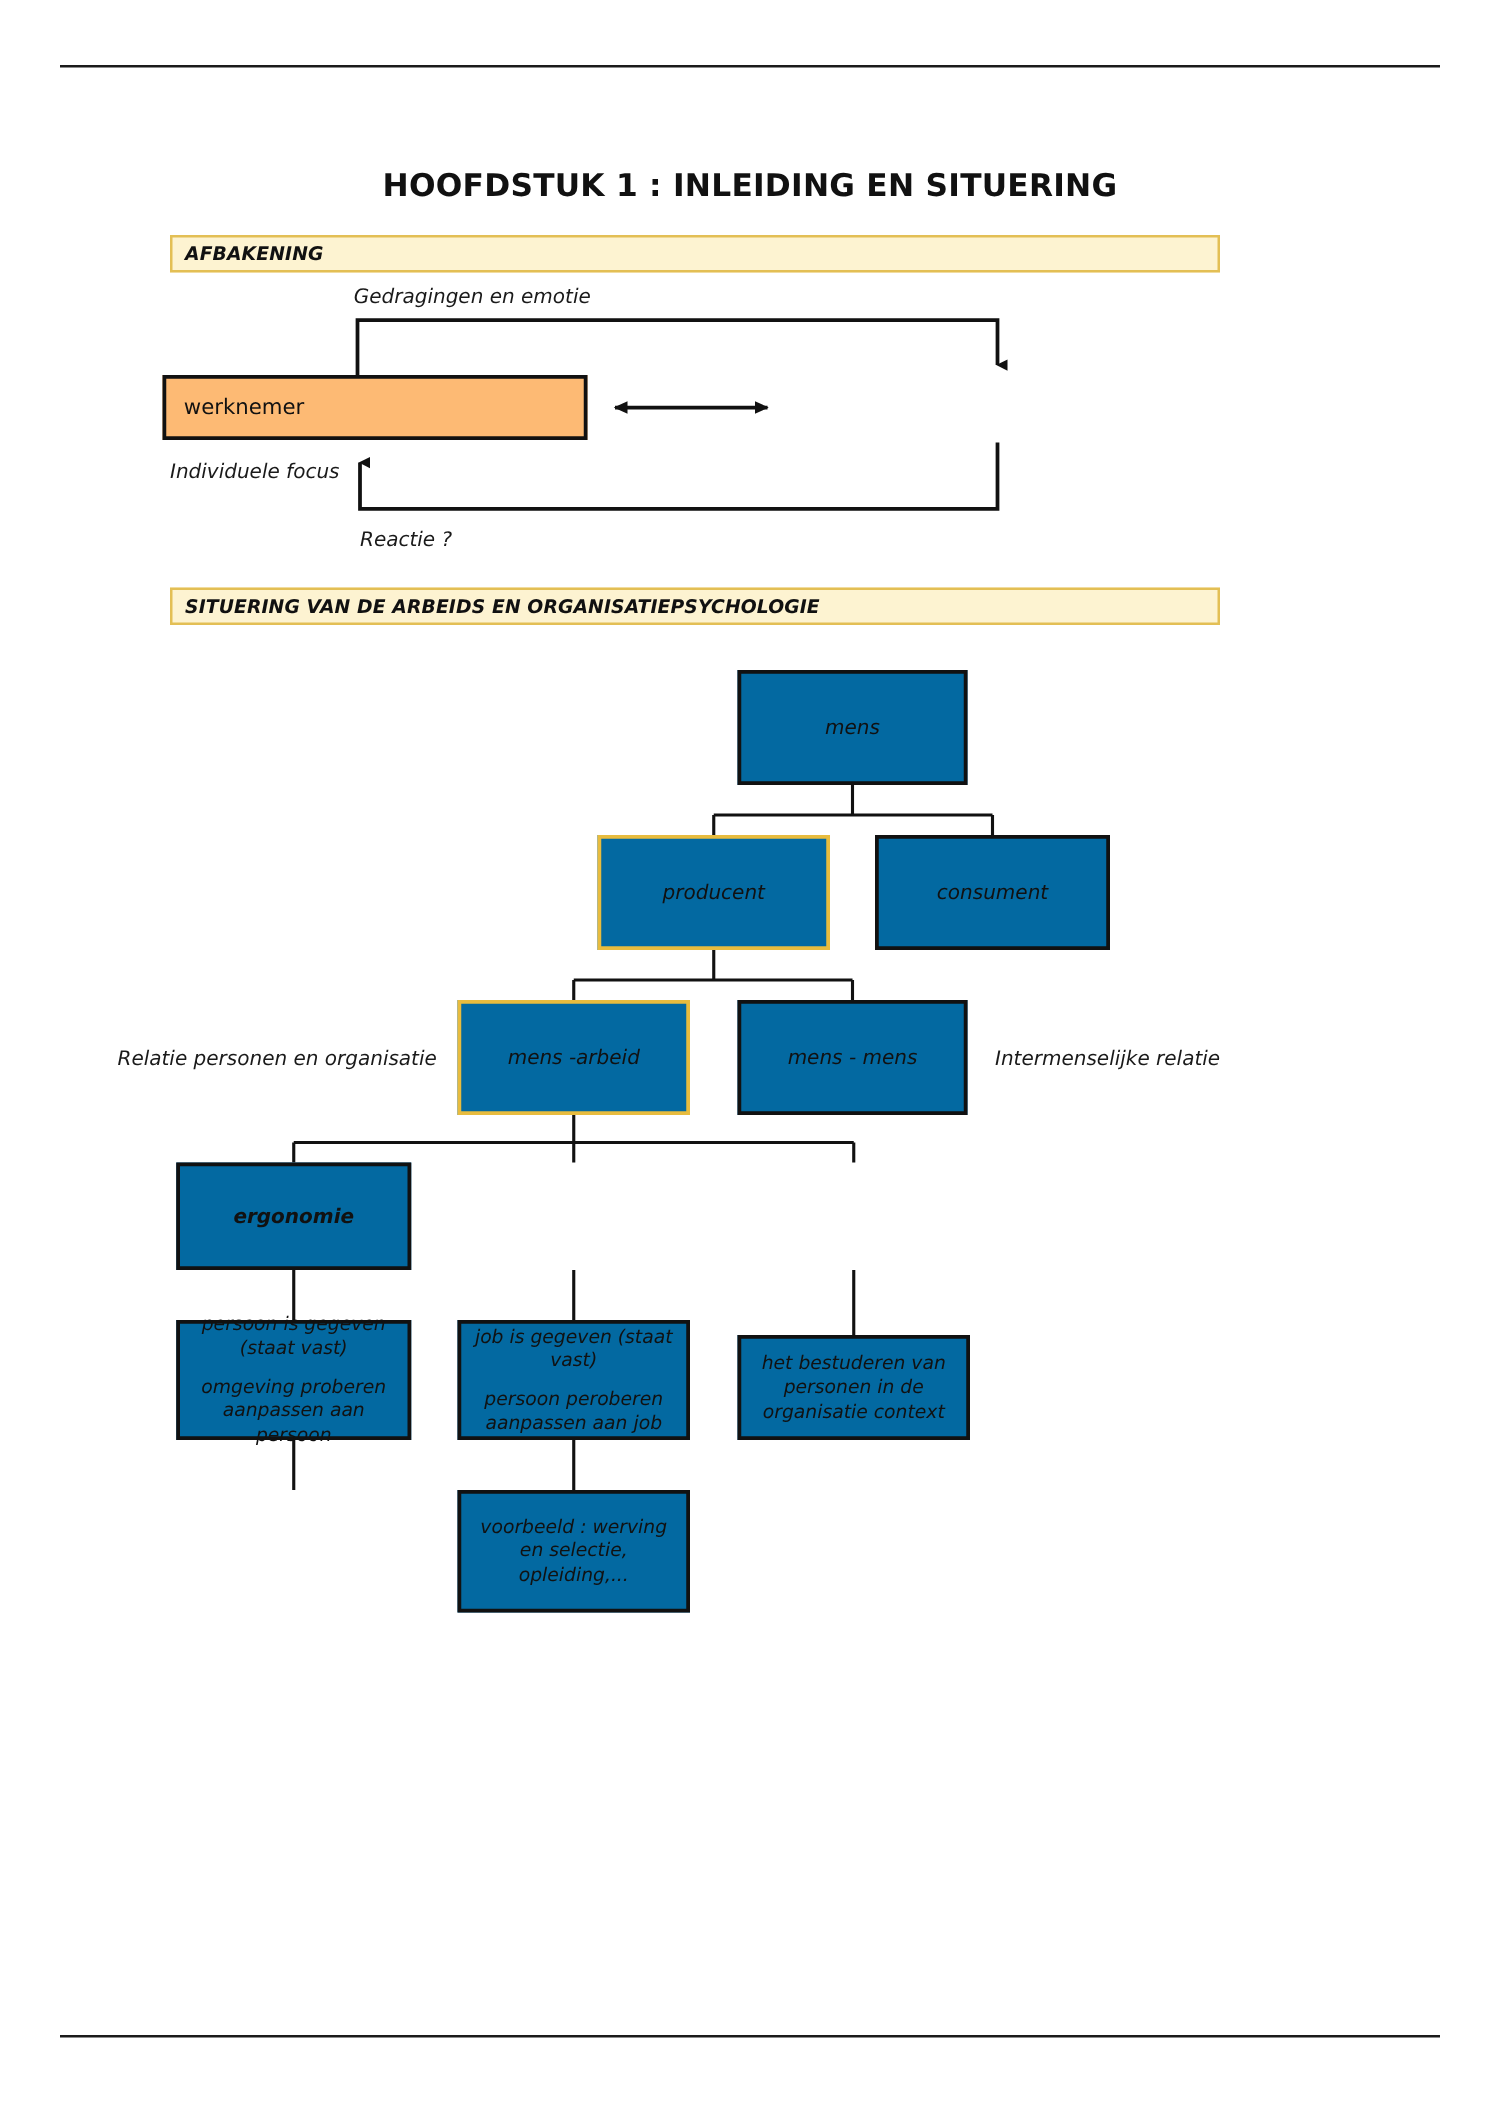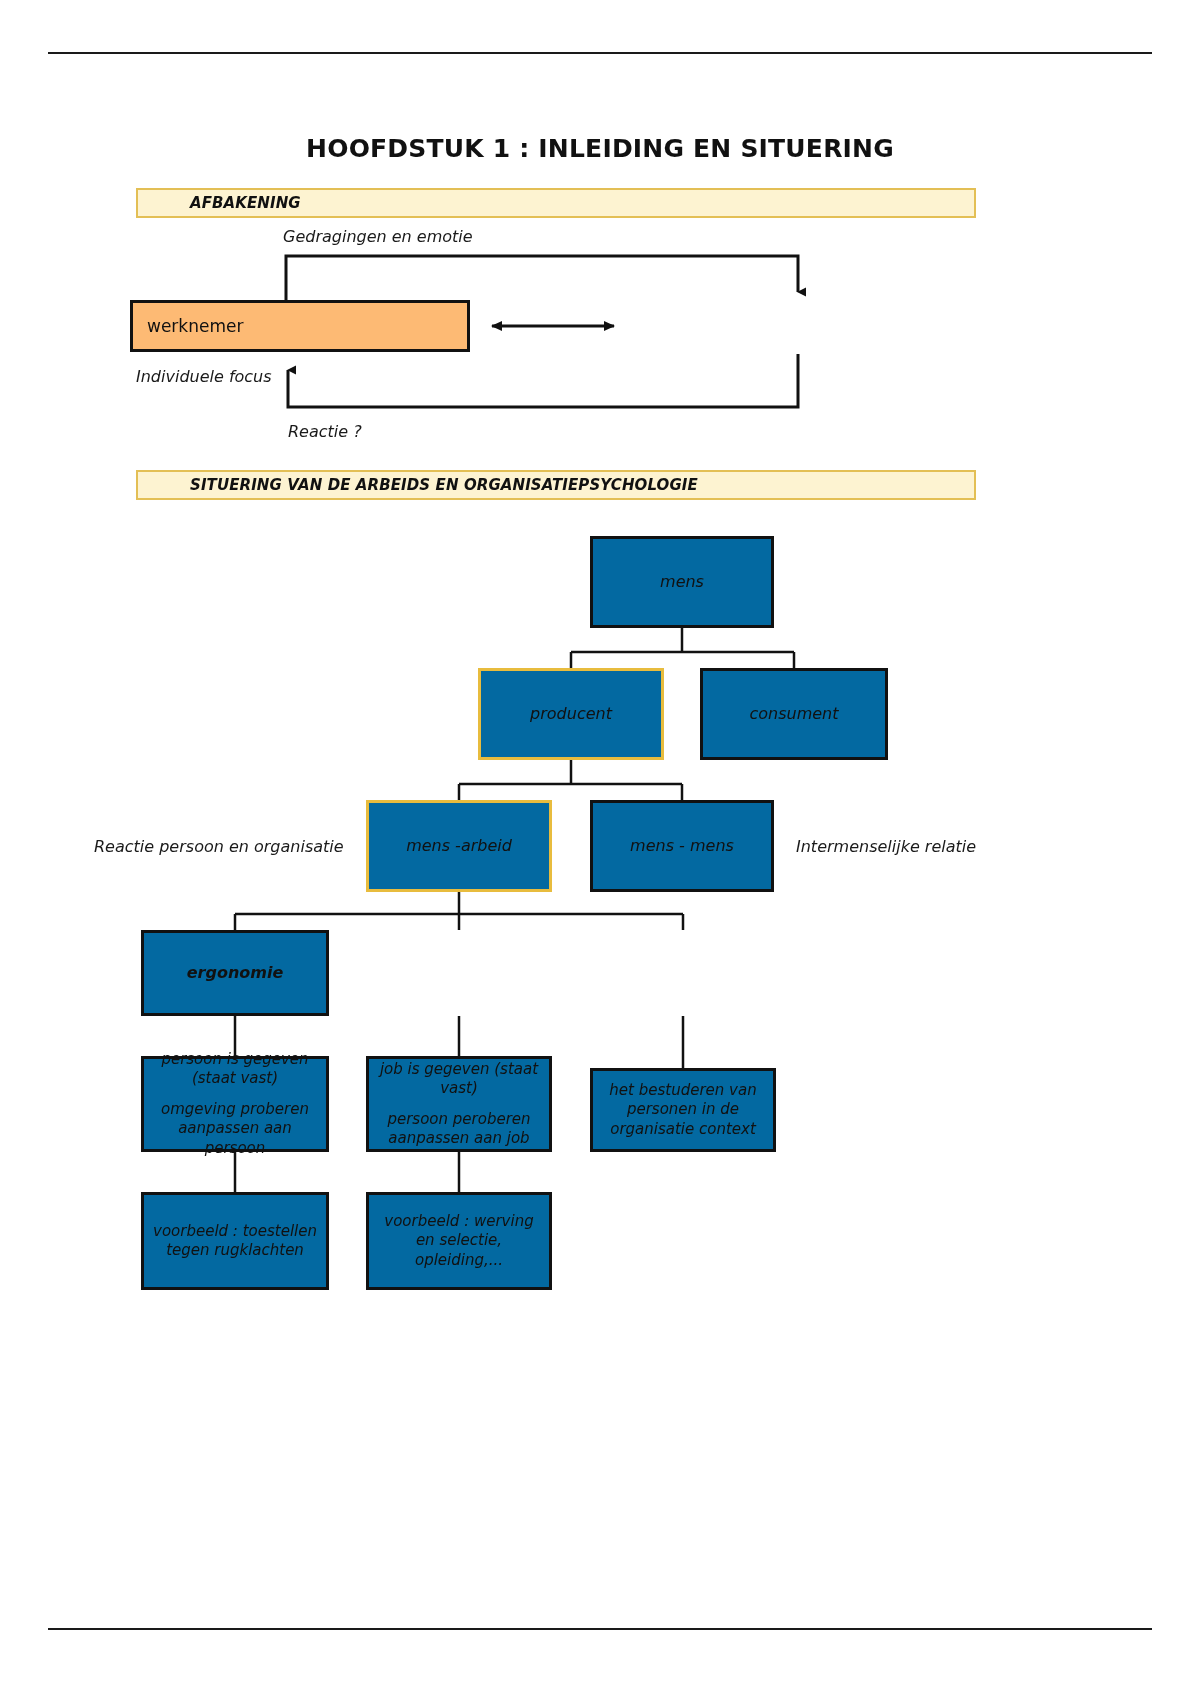--- a/index.html
+++ b/index.html
@@ -53,21 +53,20 @@
   .banner {
     position: absolute;
     left: 136px;
     width: 840px;
     height: 30px;
     background: #fdf3d1;
     border: 2px solid #e3bf55;
     box-sizing: border-box;
     display: flex;
     align-items: center;
-    padding-left: 42px;
   }
   .banner-text {
     padding-left: 10px;
     font-family: "DejaVu Sans", sans-serif;
     font-style: italic;
     font-weight: bold;
     font-size: 15px;
     color: #111111;
     letter-spacing: 0.1px;
   }
@@ -290,21 +289,21 @@
     </div>
 
     <div class="tbox gold" id="t-mensarbeid">
       <span class="tlabel">mens -arbeid</span>
     </div>
 
     <div class="tbox" id="t-mensmens">
       <span class="tlabel">mens - mens</span>
     </div>
 
-    <div class="side-label" id="side-relatie">Reactie persoon en organisatie</div>
+    <div class="side-label" id="side-relatie">Relatie personen en organisatie</div>
 
     <div class="side-label" id="side-inter">Intermenselijke relatie</div>
 
     <div class="tbox" id="t-ergonomie">
       <span class="tlabel bold">ergonomie</span>
     </div>
 
 
 
     <div class="tbox" id="t-desc-ergonomie">
@@ -318,22 +317,19 @@
       <div>
         <p class="tlabel small desc-para">job is gegeven (staat vast)</p>
         <p class="tlabel small desc-para">persoon peroberen aanpassen aan job</p>
       </div>
     </div>
 
     <div class="tbox" id="t-desc-organisps">
       <span class="tlabel small">het bestuderen van personen in de organisatie context</span>
     </div>
 
-    <div class="tbox" id="t-vb-ergonomie">
-      <span class="tlabel small">voorbeeld : toestellen tegen rugklachten</span>
-    </div>
 
     <div class="tbox" id="t-vb-arbeidsps">
       <span class="tlabel small">voorbeeld : werving en selectie, opleiding,...</span>
     </div>
 
   </div>
 </div>
 
 </body></html>

